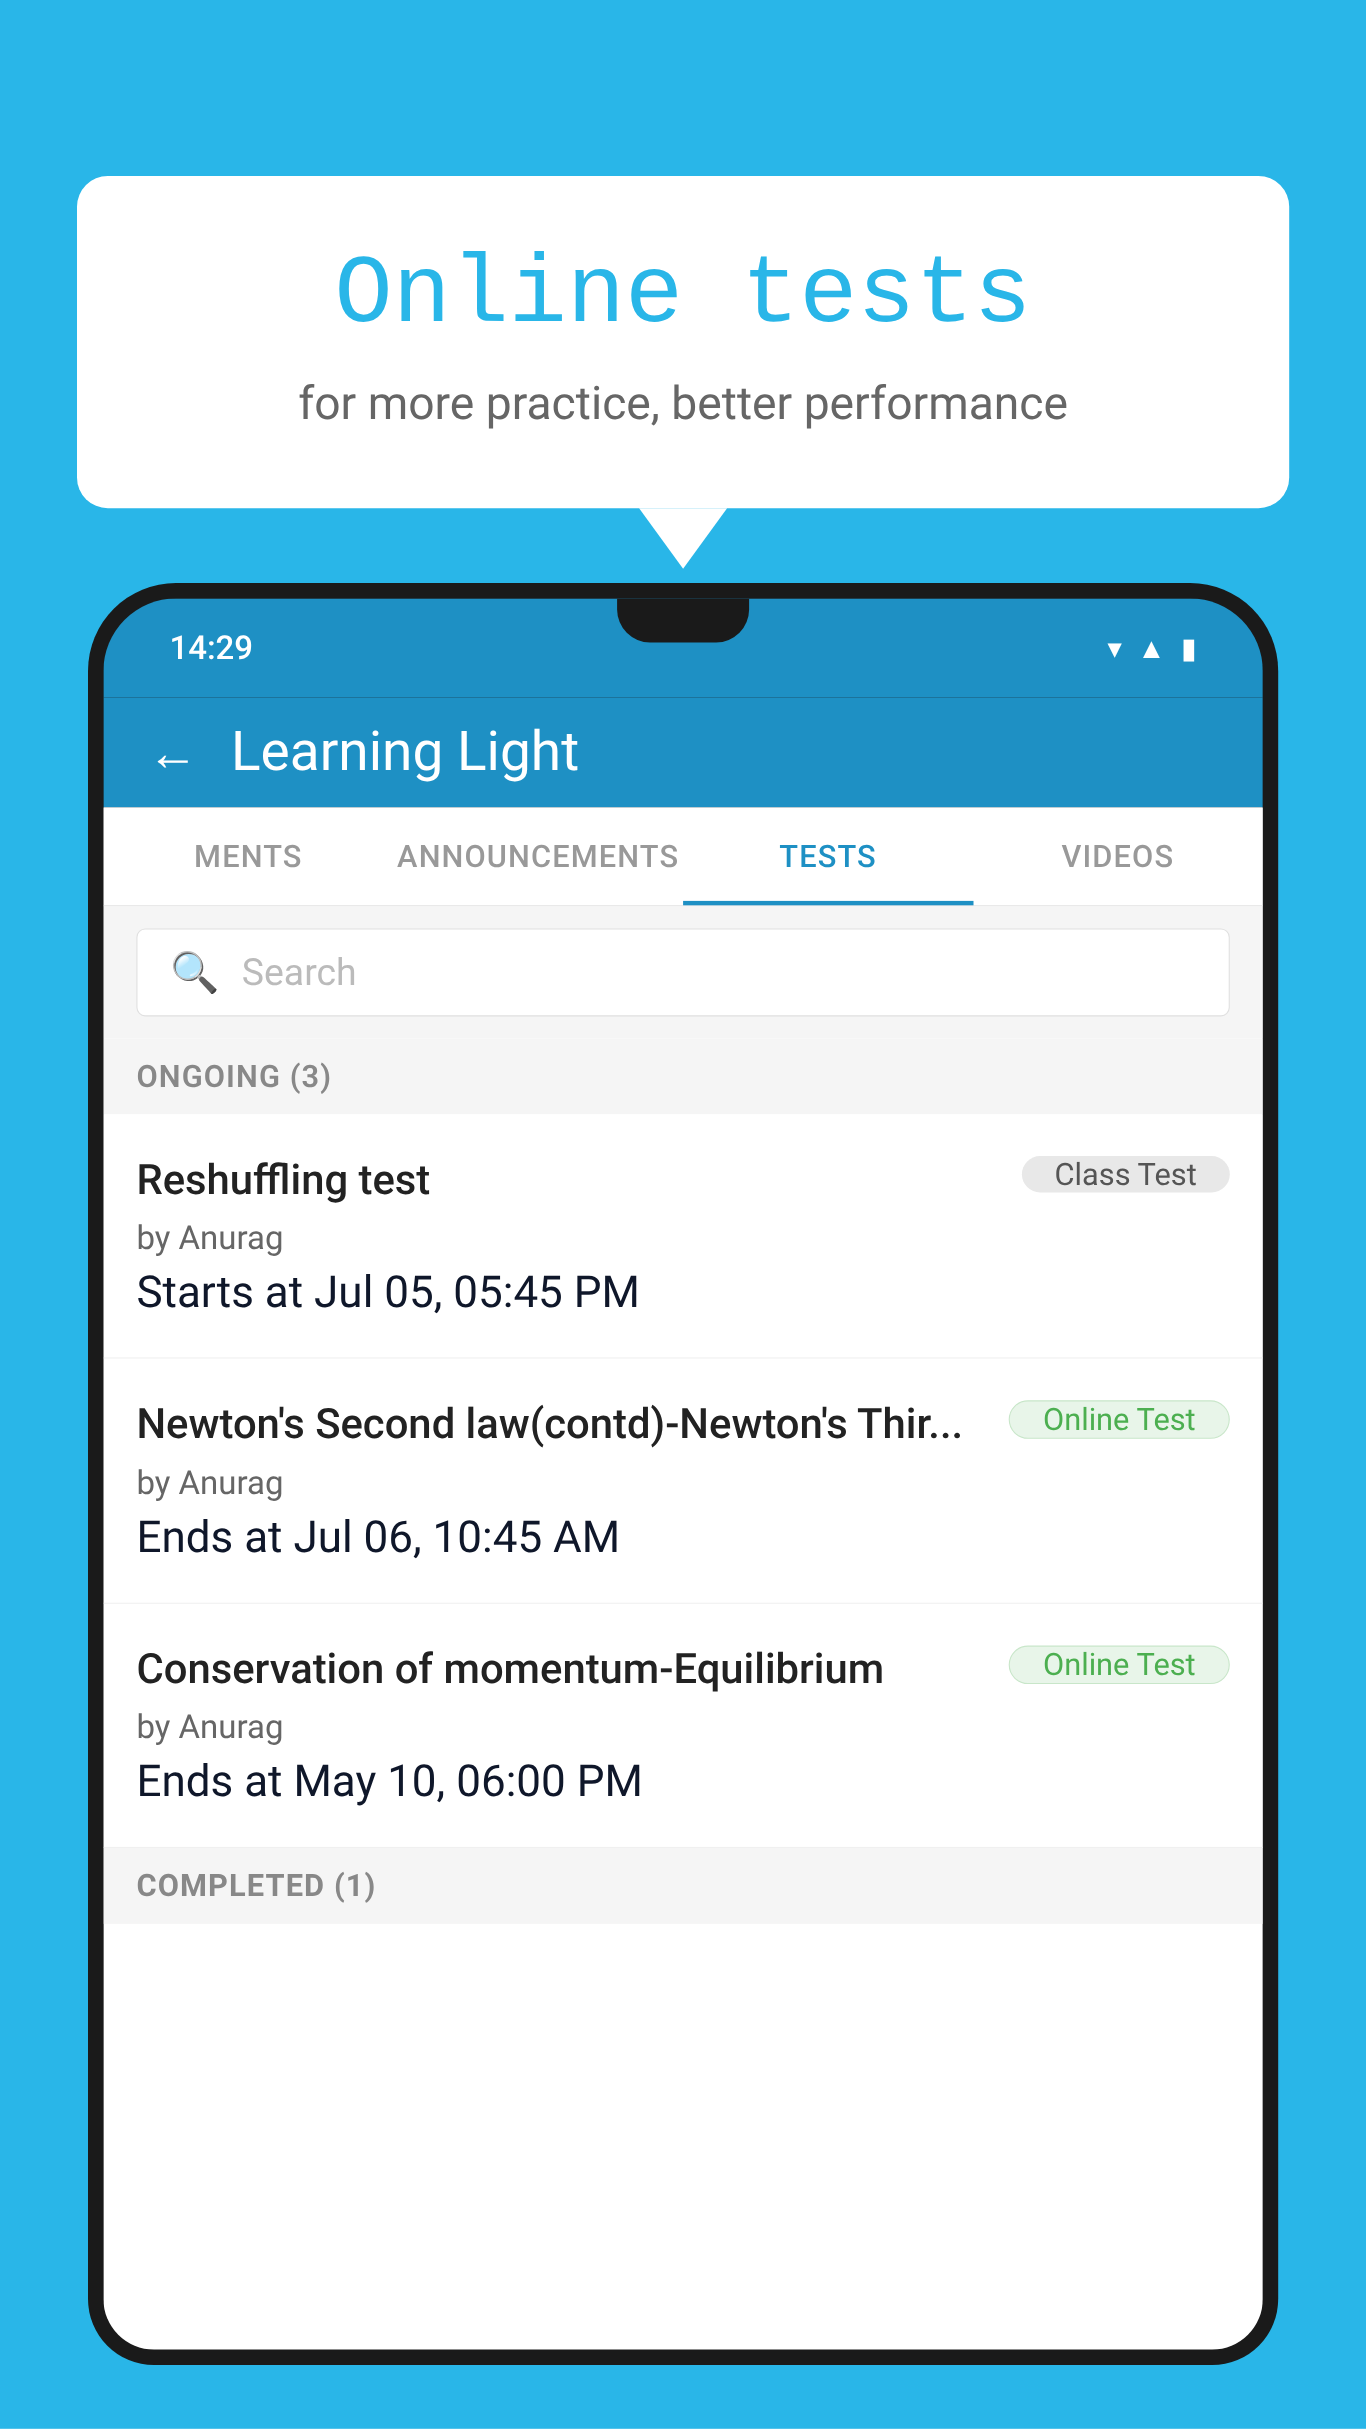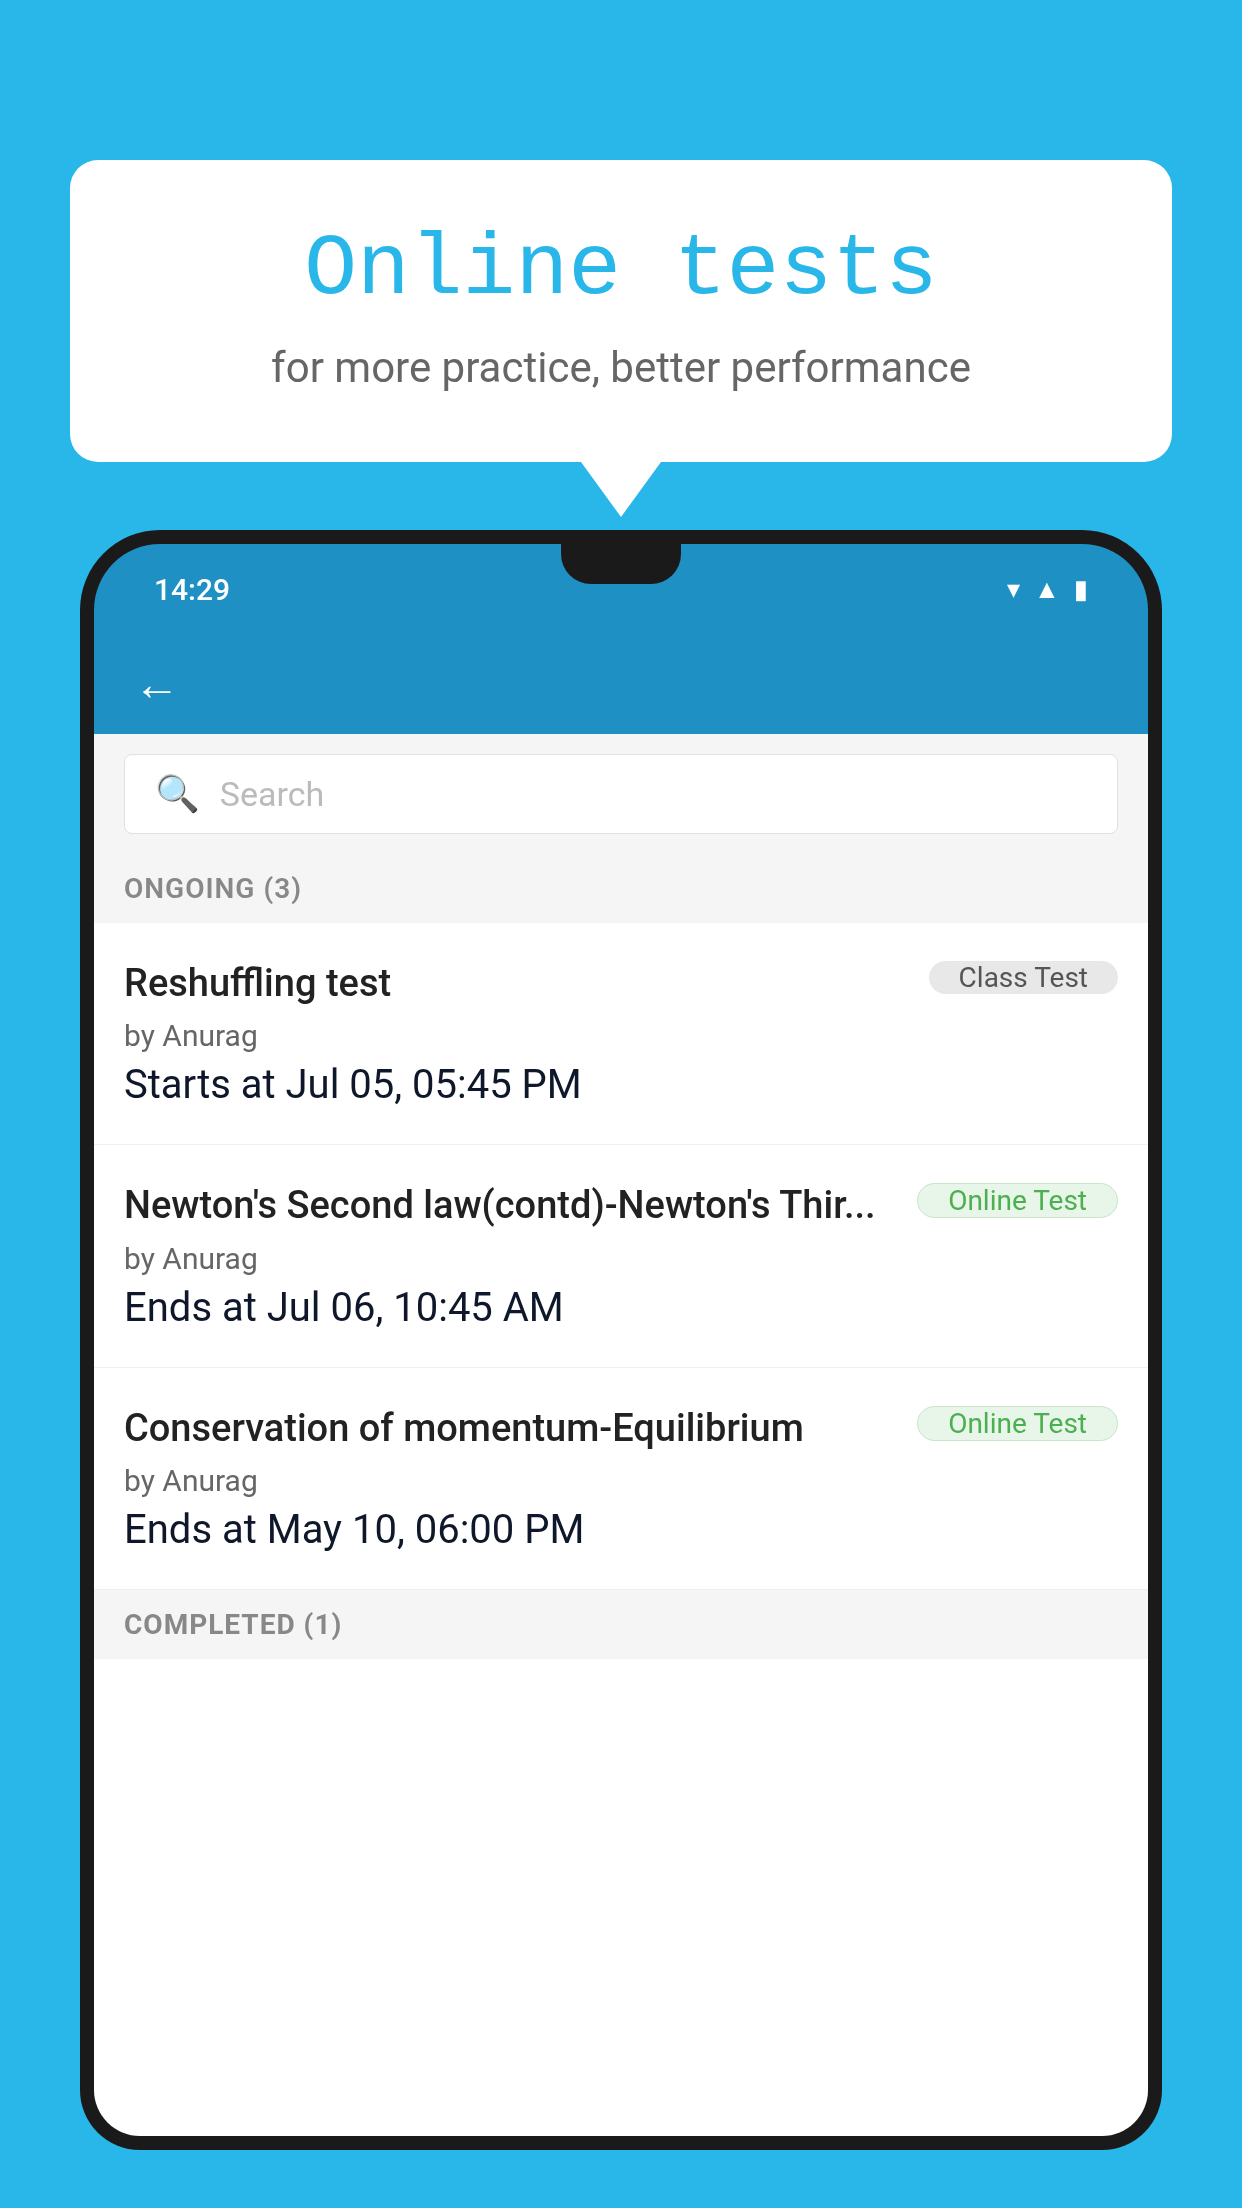--- a/index.html
+++ b/index.html
@@ -317,24 +317,39 @@
         <span class="status-time">14:29</span>
         <div class="status-icons">
           <span class="status-icon">▾</span>
           <span class="status-icon">▲</span>
           <span class="status-icon">▮</span>
         </div>
       </div>
 
       <div class="app-header">
         <span class="back-arrow">←</span>
+        <span class="app-title">Learning Light</span>
       </div>
 
       <div class="phone-screen">
 
+        <div class="tabs-container">
+          <div class="tab">
+            <span>MENTS</span>
+          </div>
+          <div class="tab">
+            <span>ANNOUNCEMENTS</span>
+          </div>
+          <div class="tab active">
+            <span>TESTS</span>
+          </div>
+          <div class="tab">
+            <span>VIDEOS</span>
+          </div>
+        </div>
 
         <div class="search-container">
           <div class="search-bar">
             <span class="search-icon-char">🔍</span>
             <span class="search-placeholder">Search</span>
           </div>
         </div>
 
         <div class="section-label">ONGOING (3)</div>
 

